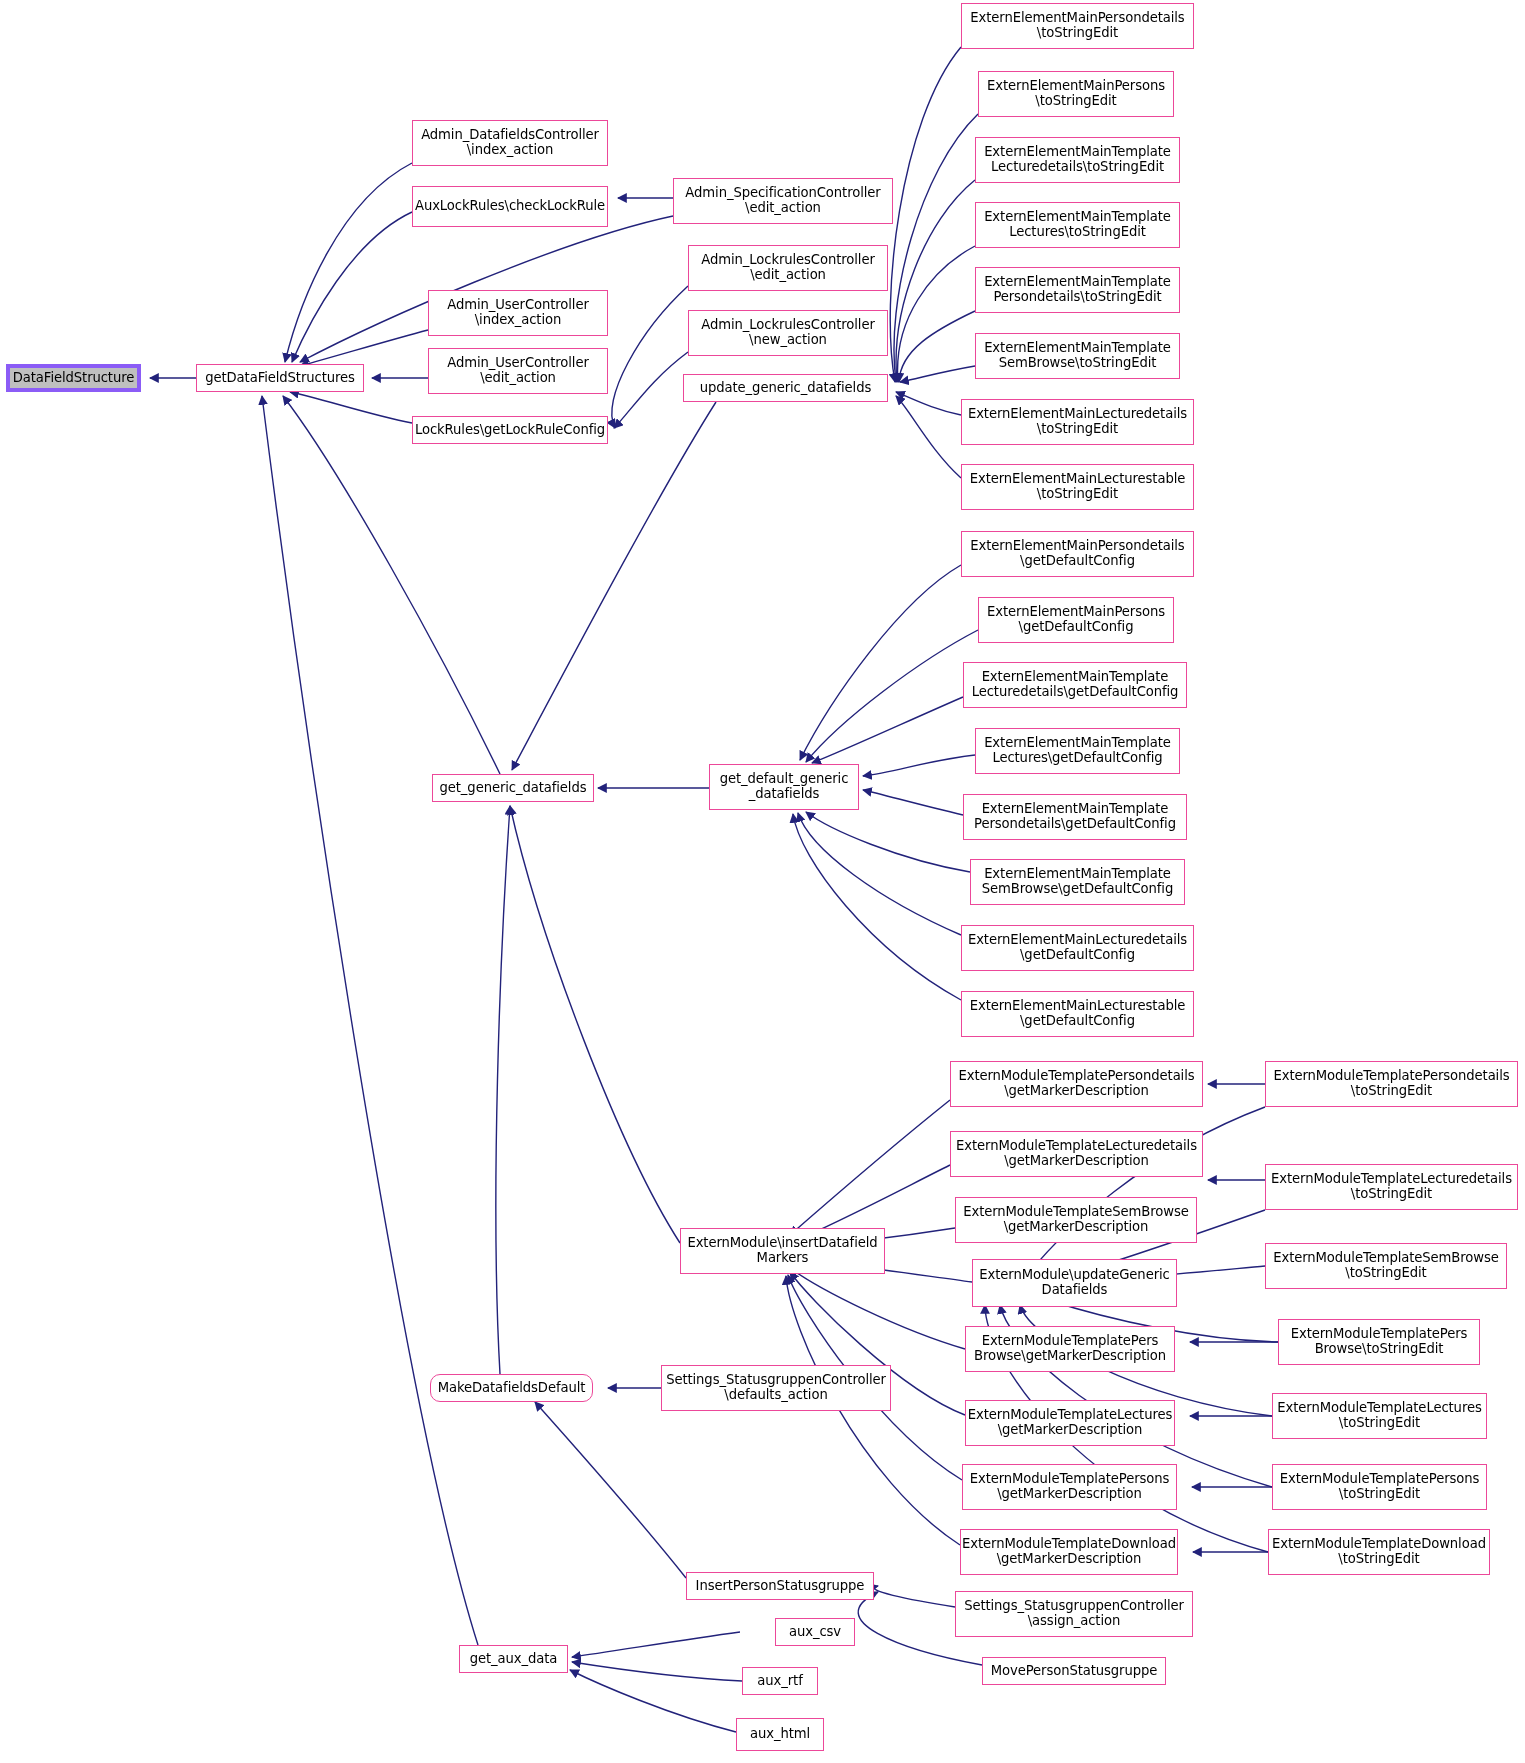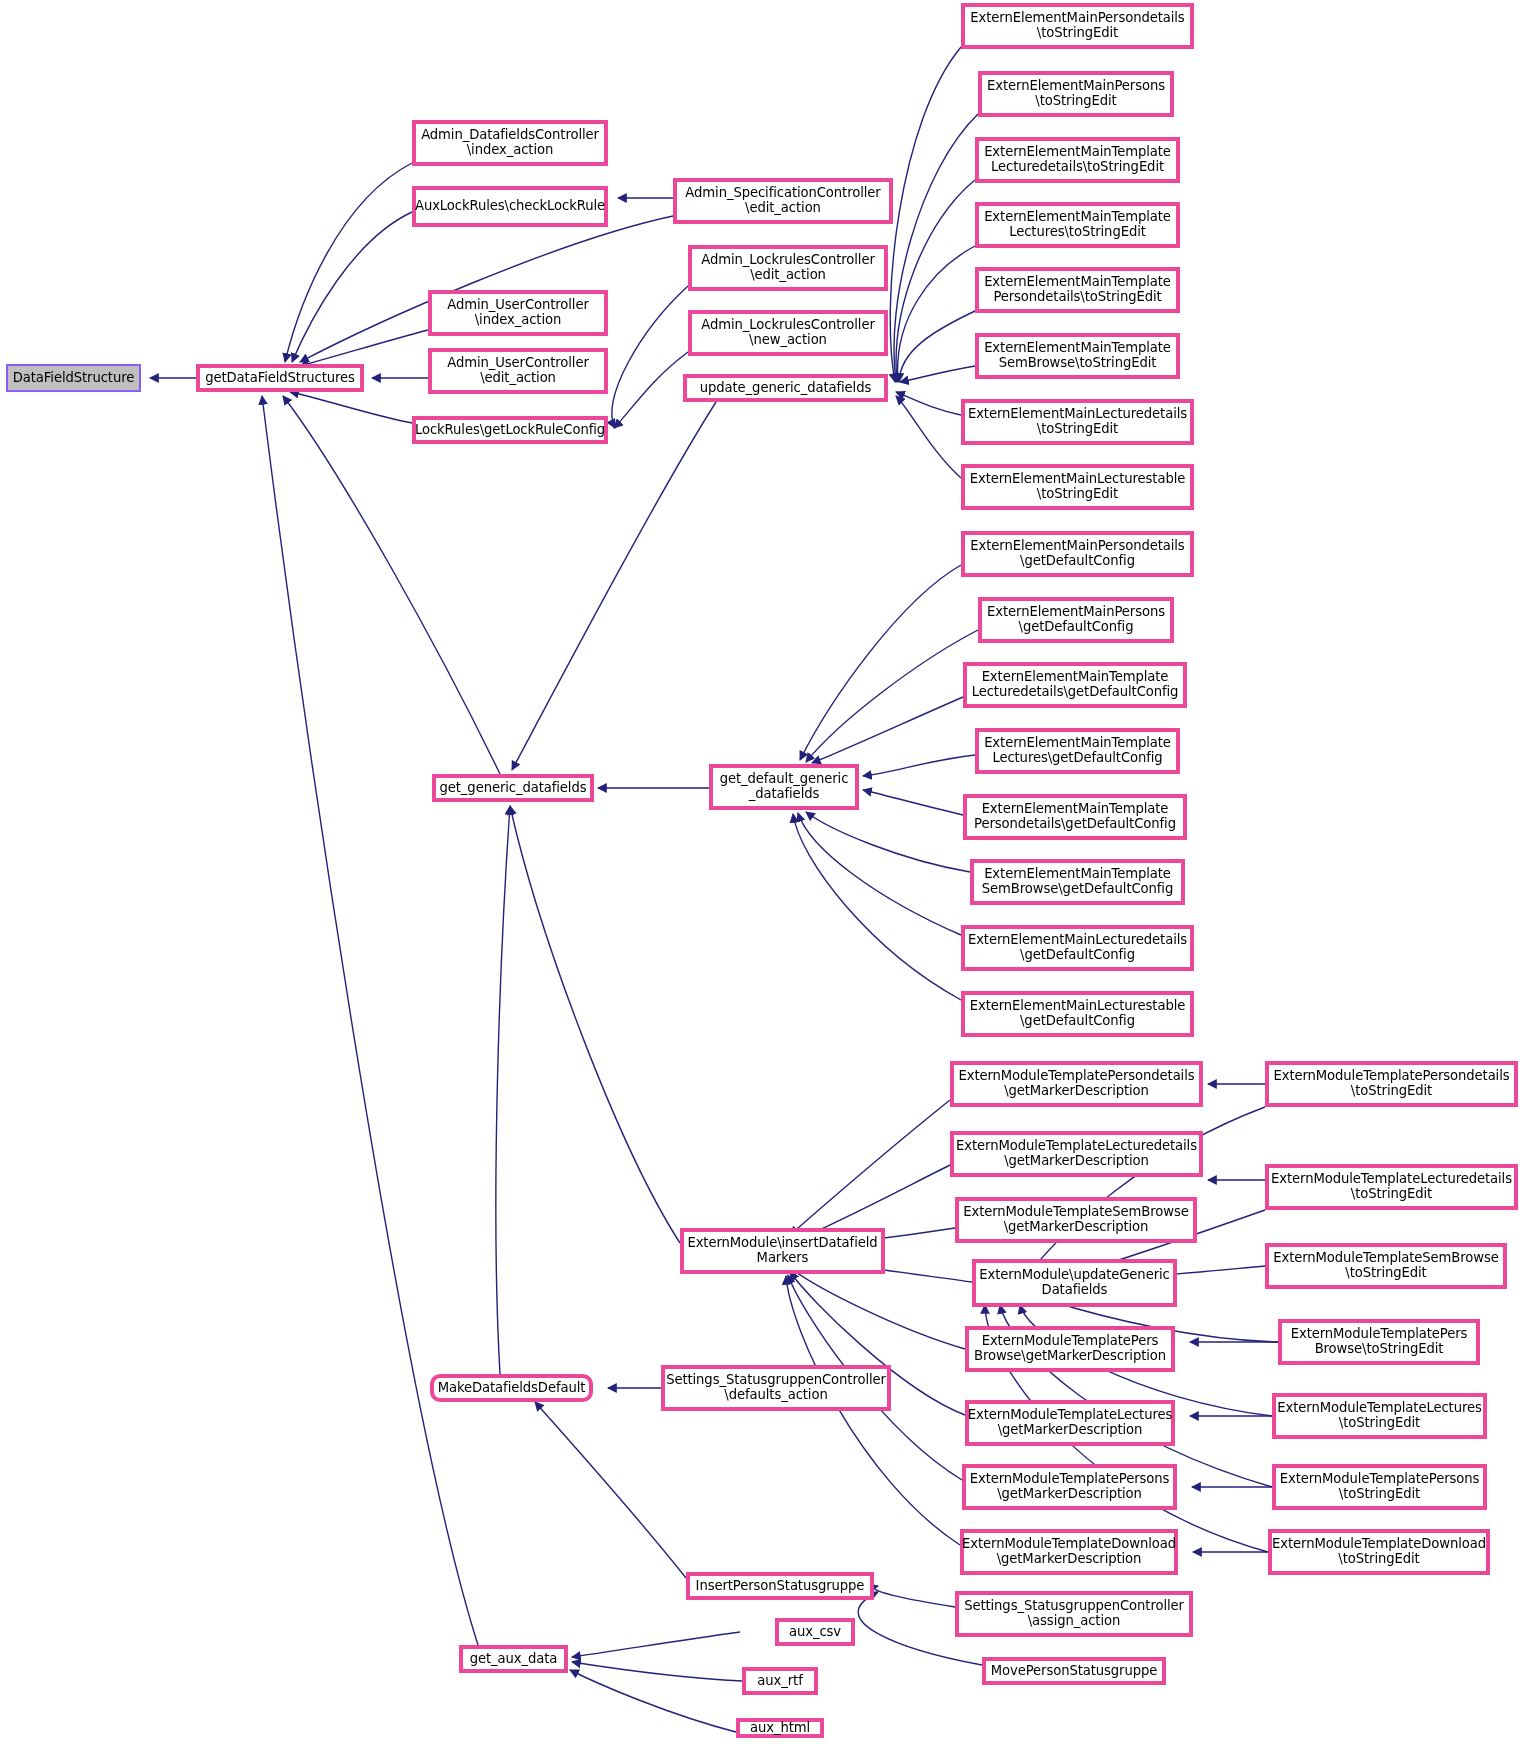--- a/index.html
+++ b/index.html
@@ -13,36 +13,36 @@
   }
   svg.edges{
     position:absolute;
     left:0;top:0;
     width:1525px;height:1763px;
     pointer-events:none;
   }
   .node{
     position:absolute;
     box-sizing:border-box;
-    border:4px solid #ec4899;
+    border:1px solid #ec4899;
     background:#ffffff;
     color:#000000;
     display:flex;
     align-items:center;
     justify-content:center;
     text-align:center;
     line-height:1.12;
     font-size:13.2px;
     letter-spacing:-0.1px;
     white-space:pre-line;
     padding:1px 3px;
   }
   .node.root{
     background:#bfbfbf;
-    border:2px solid #8b5cf6;
+    border:4px solid #8b5cf6;
   }
 </style>
 </head>
 <body>
 
 <div id="canvas">
   <svg class="edges" xmlns="http://www.w3.org/2000/svg">
     <defs>
       <marker id="arrow" viewBox="0 0 10 10" refX="9" refY="5" markerWidth="7" markerHeight="7" orient="auto-start-reverse">
         <path d="M 0 0 L 10 5 L 0 10 z" fill="#22227a"></path>
@@ -199,15 +199,15 @@
       <div class="node" style="left: 430px; top: 1374px; width: 163px; height: 28px; border-radius: 10px;">MakeDatafieldsDefault</div>
       <div class="node" style="left: 661px; top: 1365px; width: 230px; height: 46px;">Settings_StatusgruppenController
 \defaults_action</div>
       <div class="node" style="left: 686px; top: 1572px; width: 188px; height: 28px;">InsertPersonStatusgruppe</div>
       <div class="node" style="left: 955px; top: 1591px; width: 238px; height: 46px;">Settings_StatusgruppenController
 \assign_action</div>
       <div class="node" style="left: 982px; top: 1657px; width: 184px; height: 28px;">MovePersonStatusgruppe</div>
       <div class="node" style="left: 459px; top: 1645px; width: 109px; height: 28px;">get_aux_data</div>
       <div class="node" style="left: 740px; top: 1618px; width: 80px; height: 28px; margin-left: 35px;">aux_csv</div>
       <div class="node" style="left: 742px; top: 1667px; width: 76px; height: 28px;">aux_rtf</div>
-      <div class="node" style="left: 736px; top: 1718px; width: 88px; height: 20px;">aux_html</div>
+      <div class="node" style="left: 736px; top: 1718px; width: 88px; height: 33px;">aux_html</div>
     </div>
 </div>
 
 </body></html>

